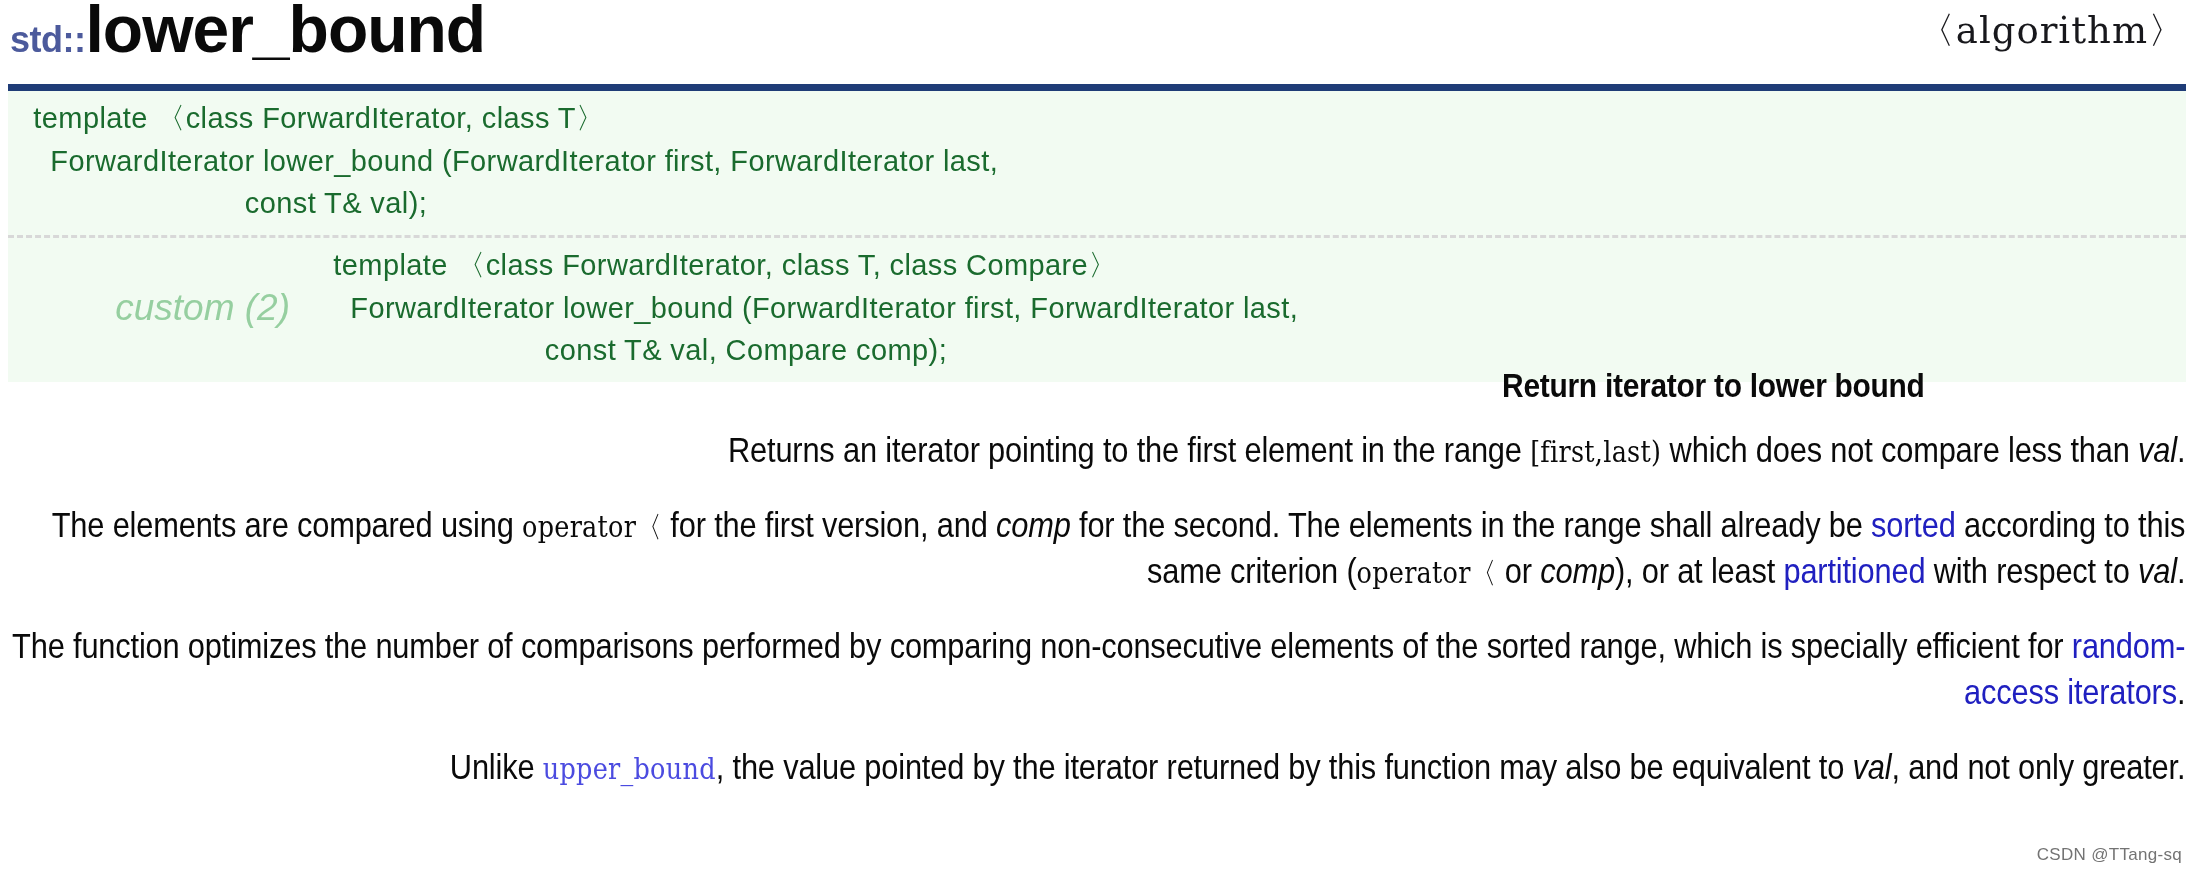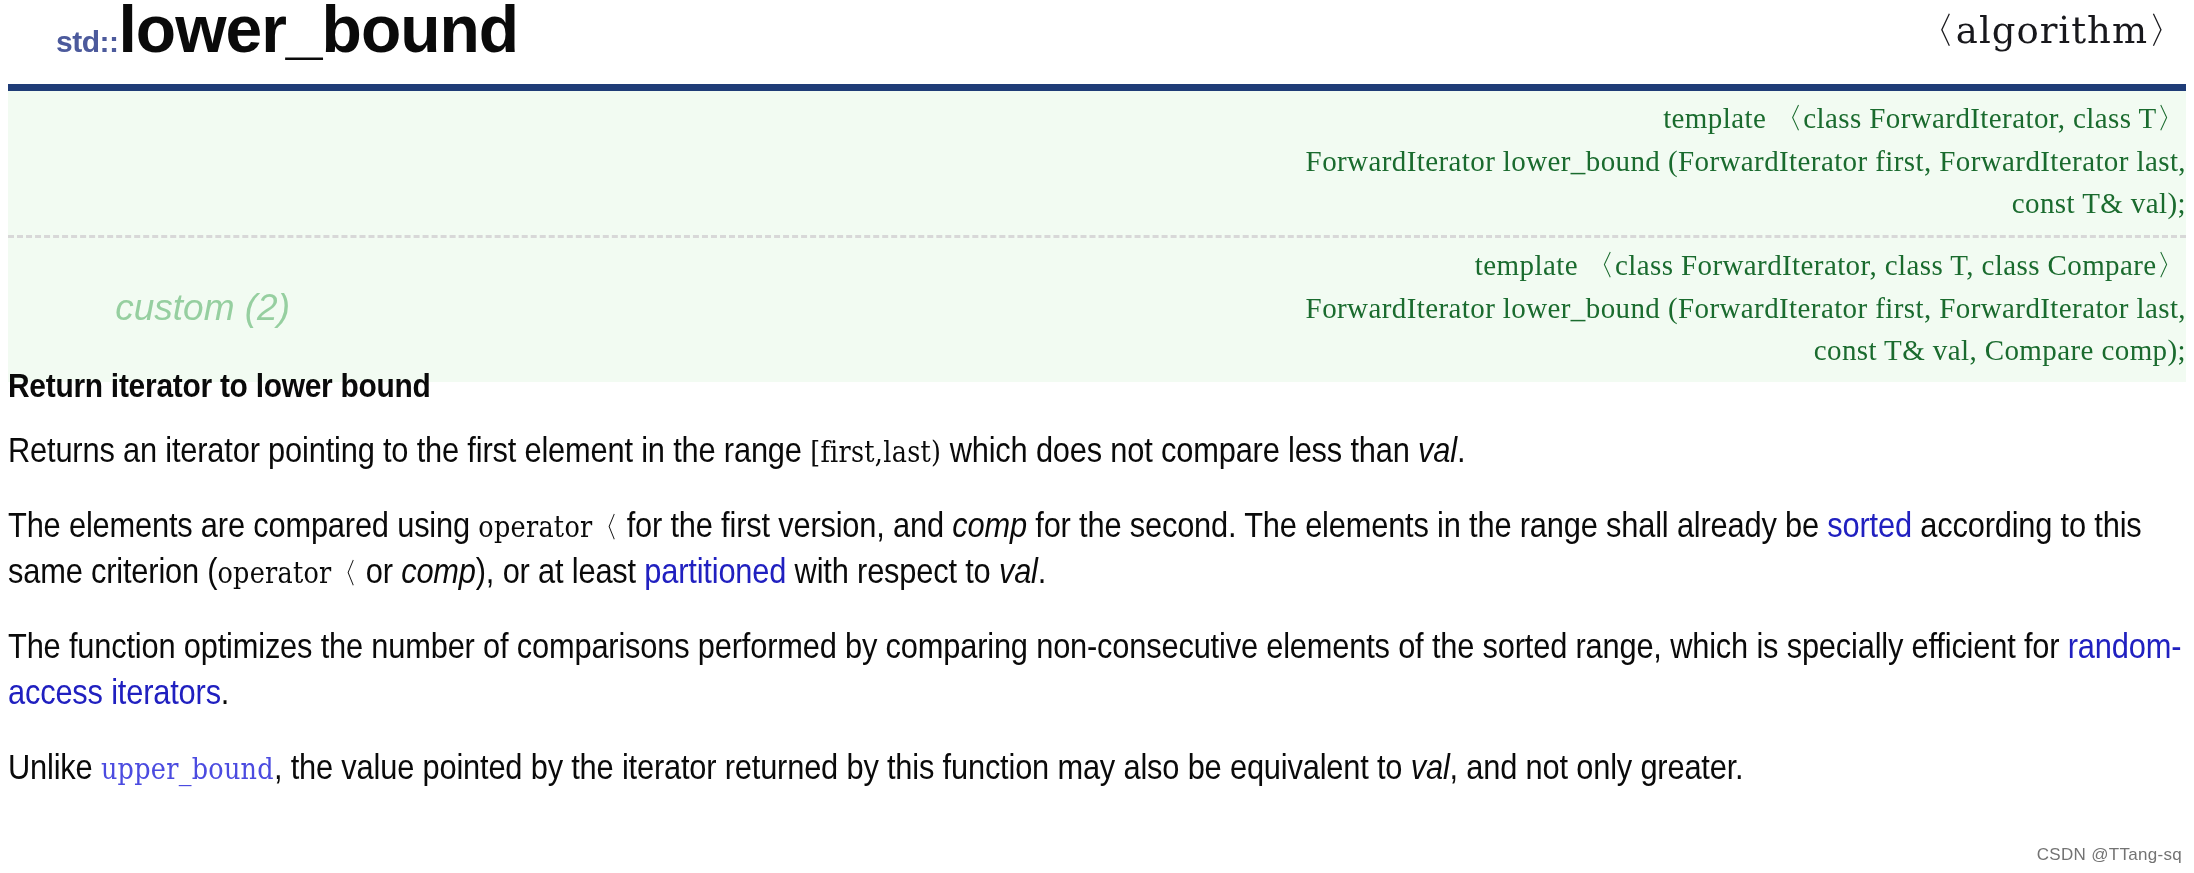--- a/index.html
+++ b/index.html
@@ -31,25 +31,24 @@
   .title {
     position: absolute;
     left: 10px;
     top: -4px;
     white-space: nowrap;
     line-height: 1;
   }
   .title .ns {
     font-family: "Liberation Sans", sans-serif;
     font-weight: bold;
-    font-size: 30px;
+    font-size: 36px;
     color: #4c5a9c;
     letter-spacing: -0.5px;
     vertical-align: baseline;
-    margin-left: 46px;
   }
   .title .fname {
     font-family: "Liberation Sans", sans-serif;
     font-weight: bold;
     font-size: 66px;
     color: #0a0a0a;
     letter-spacing: -1px;
     vertical-align: baseline;
   }
   .header-include {
@@ -98,35 +97,36 @@
     padding-right: 18px;
     box-sizing: border-box;
     font-family: "Liberation Sans", sans-serif;
     font-style: italic;
     font-size: 37px;
     color: #96cfa0;
     white-space: nowrap;
   }
   .proto-code {
     flex: 1 1 auto;
-    font-family: Liberation Serif, serif;
+    font-family: Liberation Sans, sans-serif;
     font-size: 29px;
     line-height: 1.47;
     color: #1a6b2e;
     white-space: pre;
     letter-spacing: 0.4px;
-    text-align: right;
+    text-align: left;
   }
 
   
   .body {
     position: absolute;
     left: 8px;
     top: 366px;
     width: 2178px;
+    text-align: right;
   }
   .section-heading {
     font-family: "Liberation Sans", sans-serif;
     font-weight: bold;
     font-size: 34px;
     color: #0a0a0a;
     margin: 0 0 22px 0;
     letter-spacing: -0.3px;
     transform: scaleX(0.88);
     transform-origin: left center;

